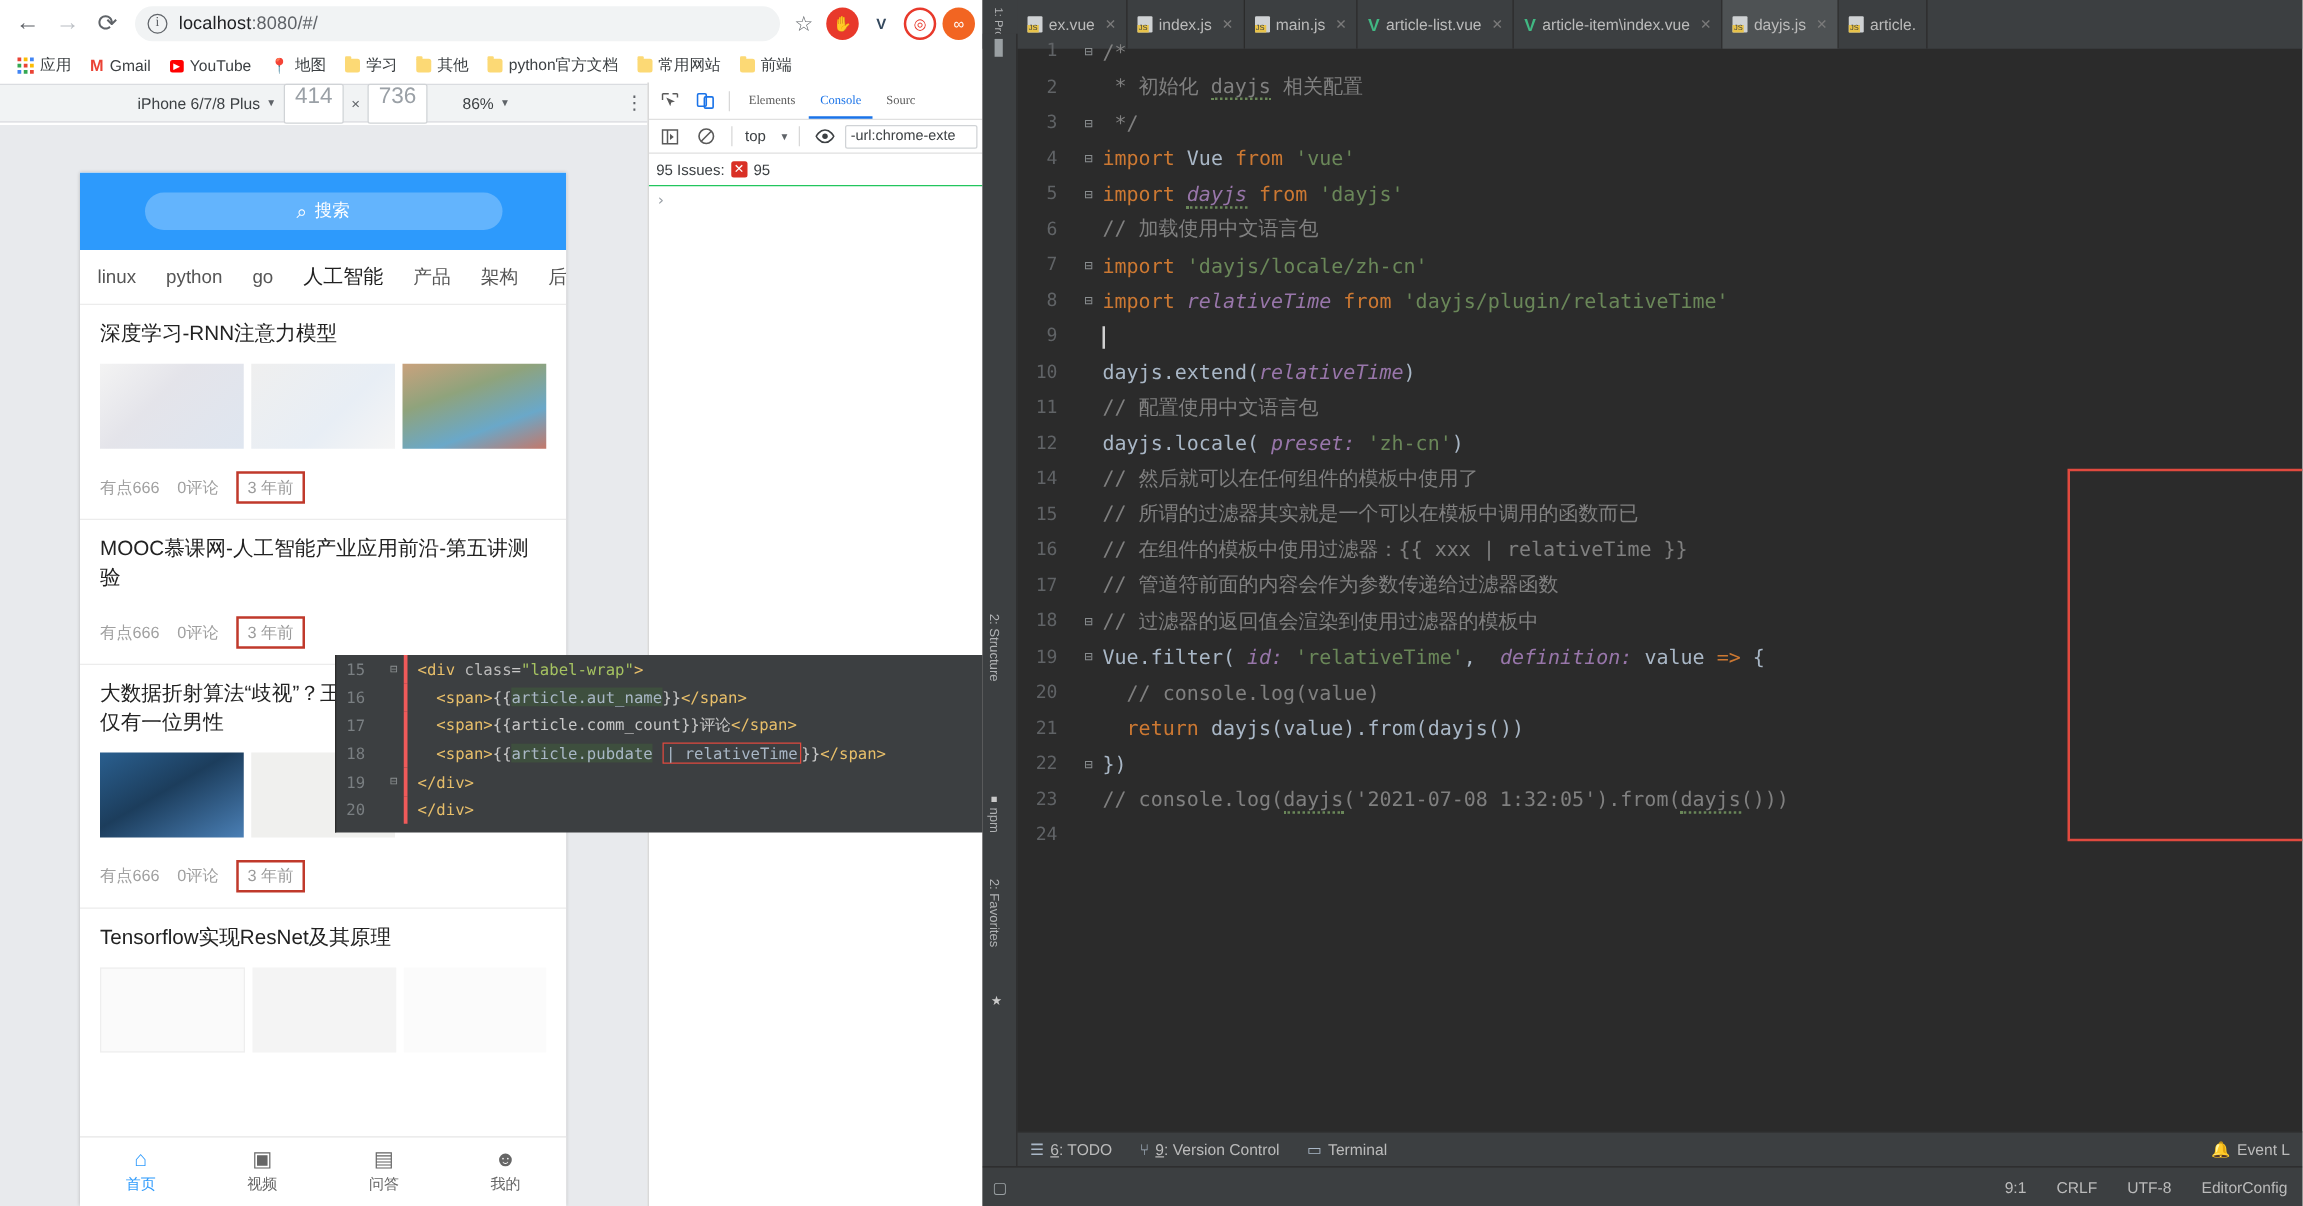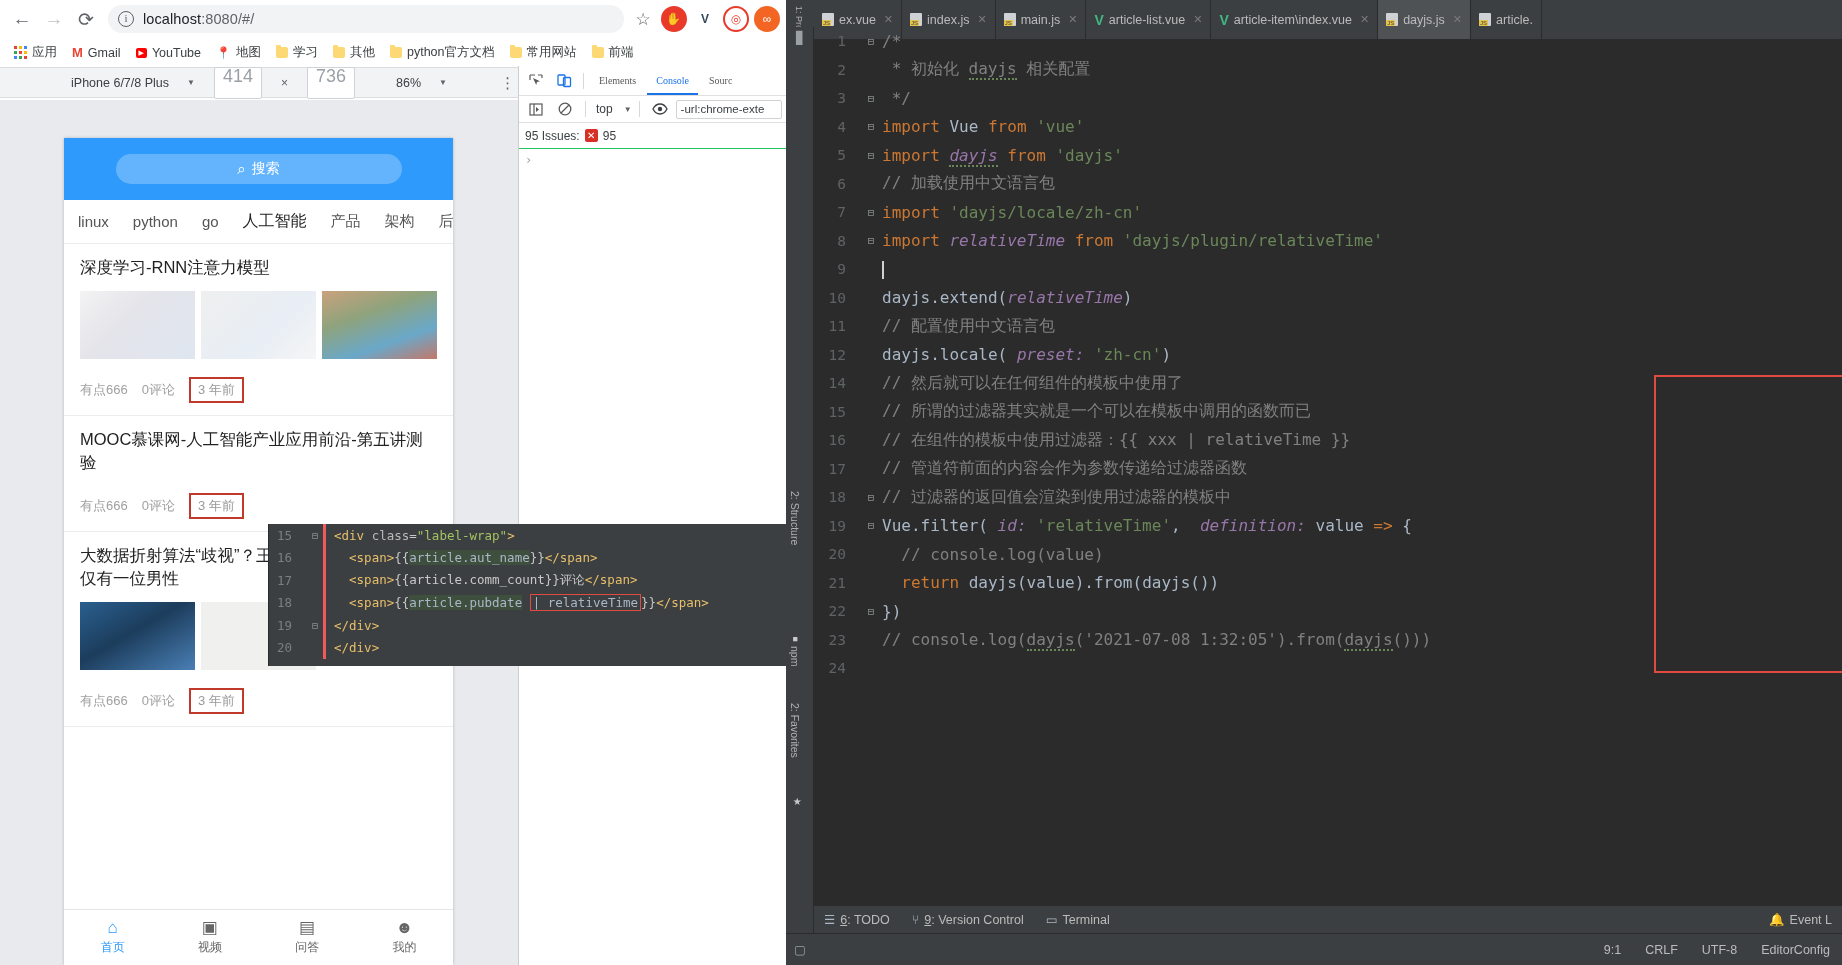--- a/index.html
+++ b/index.html
@@ -32,21 +32,21 @@
   .apps-grid i { width:3px; height:3px; background:#4285f4; display:block; }
   .apps-grid i:nth-child(1){background:#ea4335}.apps-grid i:nth-child(2){background:#fbbc05}
   .apps-grid i:nth-child(3){background:#4285f4}.apps-grid i:nth-child(4){background:#34a853}
   .apps-grid i:nth-child(5){background:#ea4335}.apps-grid i:nth-child(6){background:#fbbc05}
   .apps-grid i:nth-child(7){background:#4285f4}.apps-grid i:nth-child(8){background:#34a853}
   .apps-grid i:nth-child(9){background:#ea4335}
   .folder-ic { width:12px; height:11px; background:#fcd975; border-radius:1px 2px 2px 2px; position:relative; }
   .folder-ic::before{content:"";position:absolute;left:0;top:-2px;width:5px;height:3px;background:#fcd975;border-radius:1px 1px 0 0;}
 
   
-  .dev-bar { height:30px; display:flex; align-items:center; justify-content:center; gap:13px;
+  .dev-bar { height:30px; display:flex; align-items:center; justify-content:center; gap:0;
     background:#f1f3f4; border-bottom:1px solid #dadce0; position:relative; }
   .dev-sel { font-size:12.5px; color:#3c4043; }
   .dev-caret { font-size:8px; color:#5f6368; margin-left:5px; }
   .dev-num { width:48px; height:32px; border:1px solid #d0d3d6; background:#fff; border-radius:2px;
     font-size:18px; color:#9aa0a6; text-align:center; line-height:17px; margin:0 6px; }
   .dev-x { font-size:12px; color:#5f6368; }
   .dev-zoom { font-size:12.5px; color:#3c4043; margin-left:22px; }
   .dev-dots { position:absolute; right:14px; top:50%; transform:translateY(-50%); color:#5f6368;
     font-size:15px; letter-spacing:0; line-height:6px; width:4px; text-align:center;}
 
@@ -284,20 +284,28 @@
           <div class="art-img" style="background:#f0f0ee;"></div>
           <div class="art-img" style="background:#ffffff;"></div>
         </div>
         <div class="meta">
           <span>有点666</span>
           <span>0评论</span>
           <span class="badge">3 年前</span>
         </div>
       </div>
 
+      <div class="art" style="border-bottom:none;">
+        <div class="art-title">Tensorflow实现ResNet及其原理</div>
+        <div class="art-imgs">
+          <div class="art-img" style="background:#fafafa;border:1px solid #eee;"></div>
+          <div class="art-img" style="background:#f4f4f4;"></div>
+          <div class="art-img" style="background:#fbfbfb;"></div>
+        </div>
+      </div>
 
       <div class="tabbar">
         <div class="tb active">
           <span class="ic">⌂</span>
           <span>首页</span>
         </div>
         <div class="tb">
           <span class="ic">▣</span>
           <span>视频</span>
         </div>

